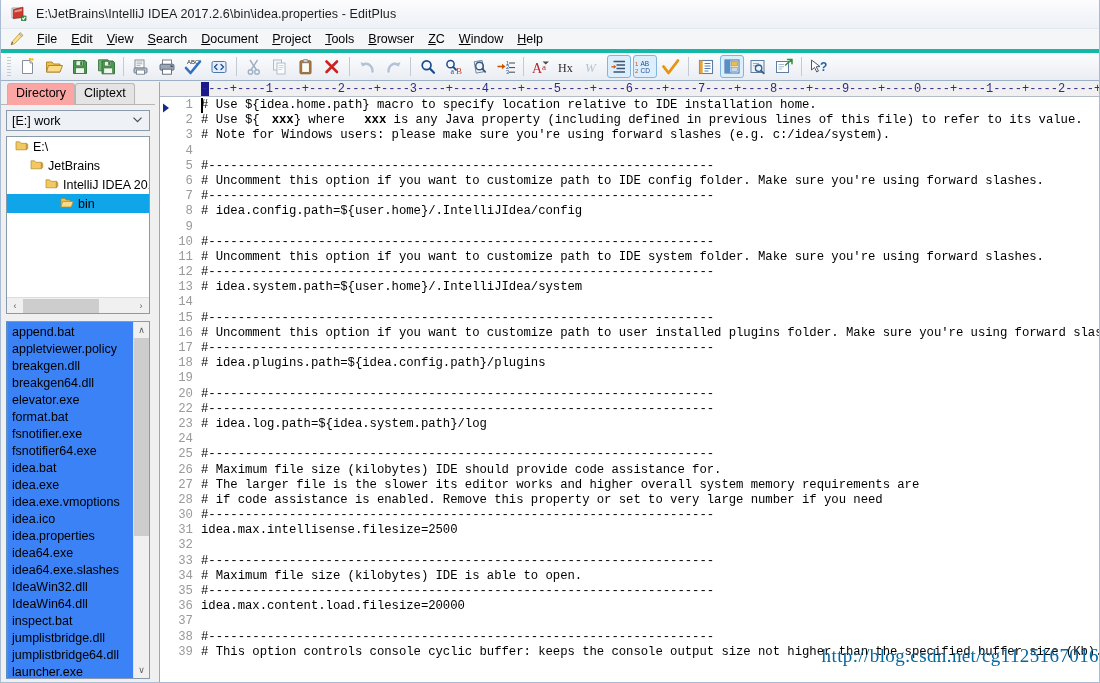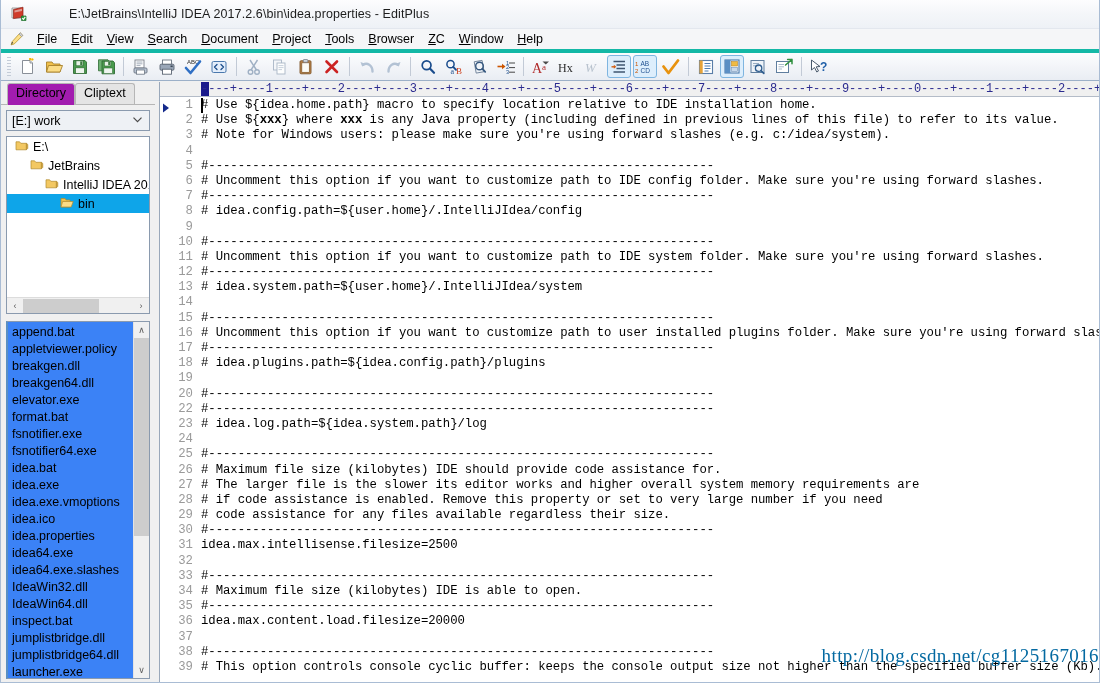--- a/index.html
+++ b/index.html
@@ -20,21 +20,20 @@
   }
 
   
   #titlebar {
     height: 29px;
     background: linear-gradient(to bottom, #fdfdfe 0%, #f4f6f9 50%, #eef1f6 100%);
     border-bottom: 1px solid #e3e7ee;
     display: flex; align-items: center;
     padding-left: 9px;
     position: relative;
-    gap: 33px;
   }
   #titlebar .app-icon {
     width: 18px; height: 18px;
     margin-right: 8px;
     position: relative; flex: 0 0 auto;
   }
   #titlebar .title-text {
     font-size: 12.5px;
     color: #1d1d1d;
     white-space: nowrap;
@@ -122,21 +121,21 @@
     border: 1px solid #b6b6b6;
     border-bottom: none;
     border-radius: 3px 3px 0 0;
     background: #e4e4e4;
     color: #000;
     cursor: default;
     position: relative;
     line-height: 15px;
   }
   #tabstrip .tab.selected {
-    background: #a21caf;
+    background: #fca5a5;
     z-index: 3;
     margin-bottom: -1px;
     padding-bottom: 4px;
   }
   #tabstrip-line {
     height: 1px; background: #b6b6b6;
     margin-top: 0;
   }
   #drivebar {
     margin: 5px 5px 0 5px;
@@ -305,21 +304,21 @@
     text-align: right;
     color: #9a9a9a;
     font-family: "Liberation Mono", "DejaVu Sans Mono", monospace;
     font-size: 12.3px;
   }
   .codeline .ltext {
     position: absolute;
     left: 41px;
     letter-spacing: -0.05px;
   }
-  .codeline .ltext b { font-weight: bold; }
+  .codeline .ltext b { font-weight: bold; margin-left: 12px; }
   #caret-block {
     position: absolute;
     left: 41px; top: 0;
     width: 1.5px; height: 15px;
     background: #000;
   }
 
   #watermark {
     position: absolute;
     right: 2px; bottom: 16px;
@@ -753,21 +752,20 @@
             <div class="codeline"><span class="lnum">18</span><span class="ltext"># idea.plugins.path=${idea.config.path}/plugins</span></div>
             <div class="codeline"><span class="lnum">19</span><span class="ltext"></span></div>
             <div class="codeline"><span class="lnum">20</span><span class="ltext">#---------------------------------------------------------------------</span></div>
             <div class="codeline"><span class="lnum">22</span><span class="ltext">#---------------------------------------------------------------------</span></div>
             <div class="codeline"><span class="lnum">23</span><span class="ltext"># idea.log.path=${idea.system.path}/log</span></div>
             <div class="codeline"><span class="lnum">24</span><span class="ltext"></span></div>
             <div class="codeline"><span class="lnum">25</span><span class="ltext">#---------------------------------------------------------------------</span></div>
             <div class="codeline"><span class="lnum">26</span><span class="ltext"># Maximum file size (kilobytes) IDE should provide code assistance for.</span></div>
             <div class="codeline"><span class="lnum">27</span><span class="ltext"># The larger file is the slower its editor works and higher overall system memory requirements are</span></div>
             <div class="codeline"><span class="lnum">28</span><span class="ltext"># if code assistance is enabled. Remove this property or set to very large number if you need</span></div>
-            <div class="codeline"><span class="lnum">29</span><span class="ltext"># code assistance for any files available regardless their size.</span></div>
             <div class="codeline"><span class="lnum">30</span><span class="ltext">#---------------------------------------------------------------------</span></div>
             <div class="codeline"><span class="lnum">31</span><span class="ltext">idea.max.intellisense.filesize=2500</span></div>
             <div class="codeline"><span class="lnum">32</span><span class="ltext"></span></div>
             <div class="codeline"><span class="lnum">33</span><span class="ltext">#---------------------------------------------------------------------</span></div>
             <div class="codeline"><span class="lnum">34</span><span class="ltext"># Maximum file size (kilobytes) IDE is able to open.</span></div>
             <div class="codeline"><span class="lnum">35</span><span class="ltext">#---------------------------------------------------------------------</span></div>
             <div class="codeline"><span class="lnum">36</span><span class="ltext">idea.max.content.load.filesize=20000</span></div>
             <div class="codeline"><span class="lnum">37</span><span class="ltext"></span></div>
             <div class="codeline"><span class="lnum">38</span><span class="ltext">#---------------------------------------------------------------------</span></div>
             <div class="codeline"><span class="lnum">39</span><span class="ltext"># This option controls console cyclic buffer: keeps the console output size not higher than the specified buffer size (Kb).</span></div>

